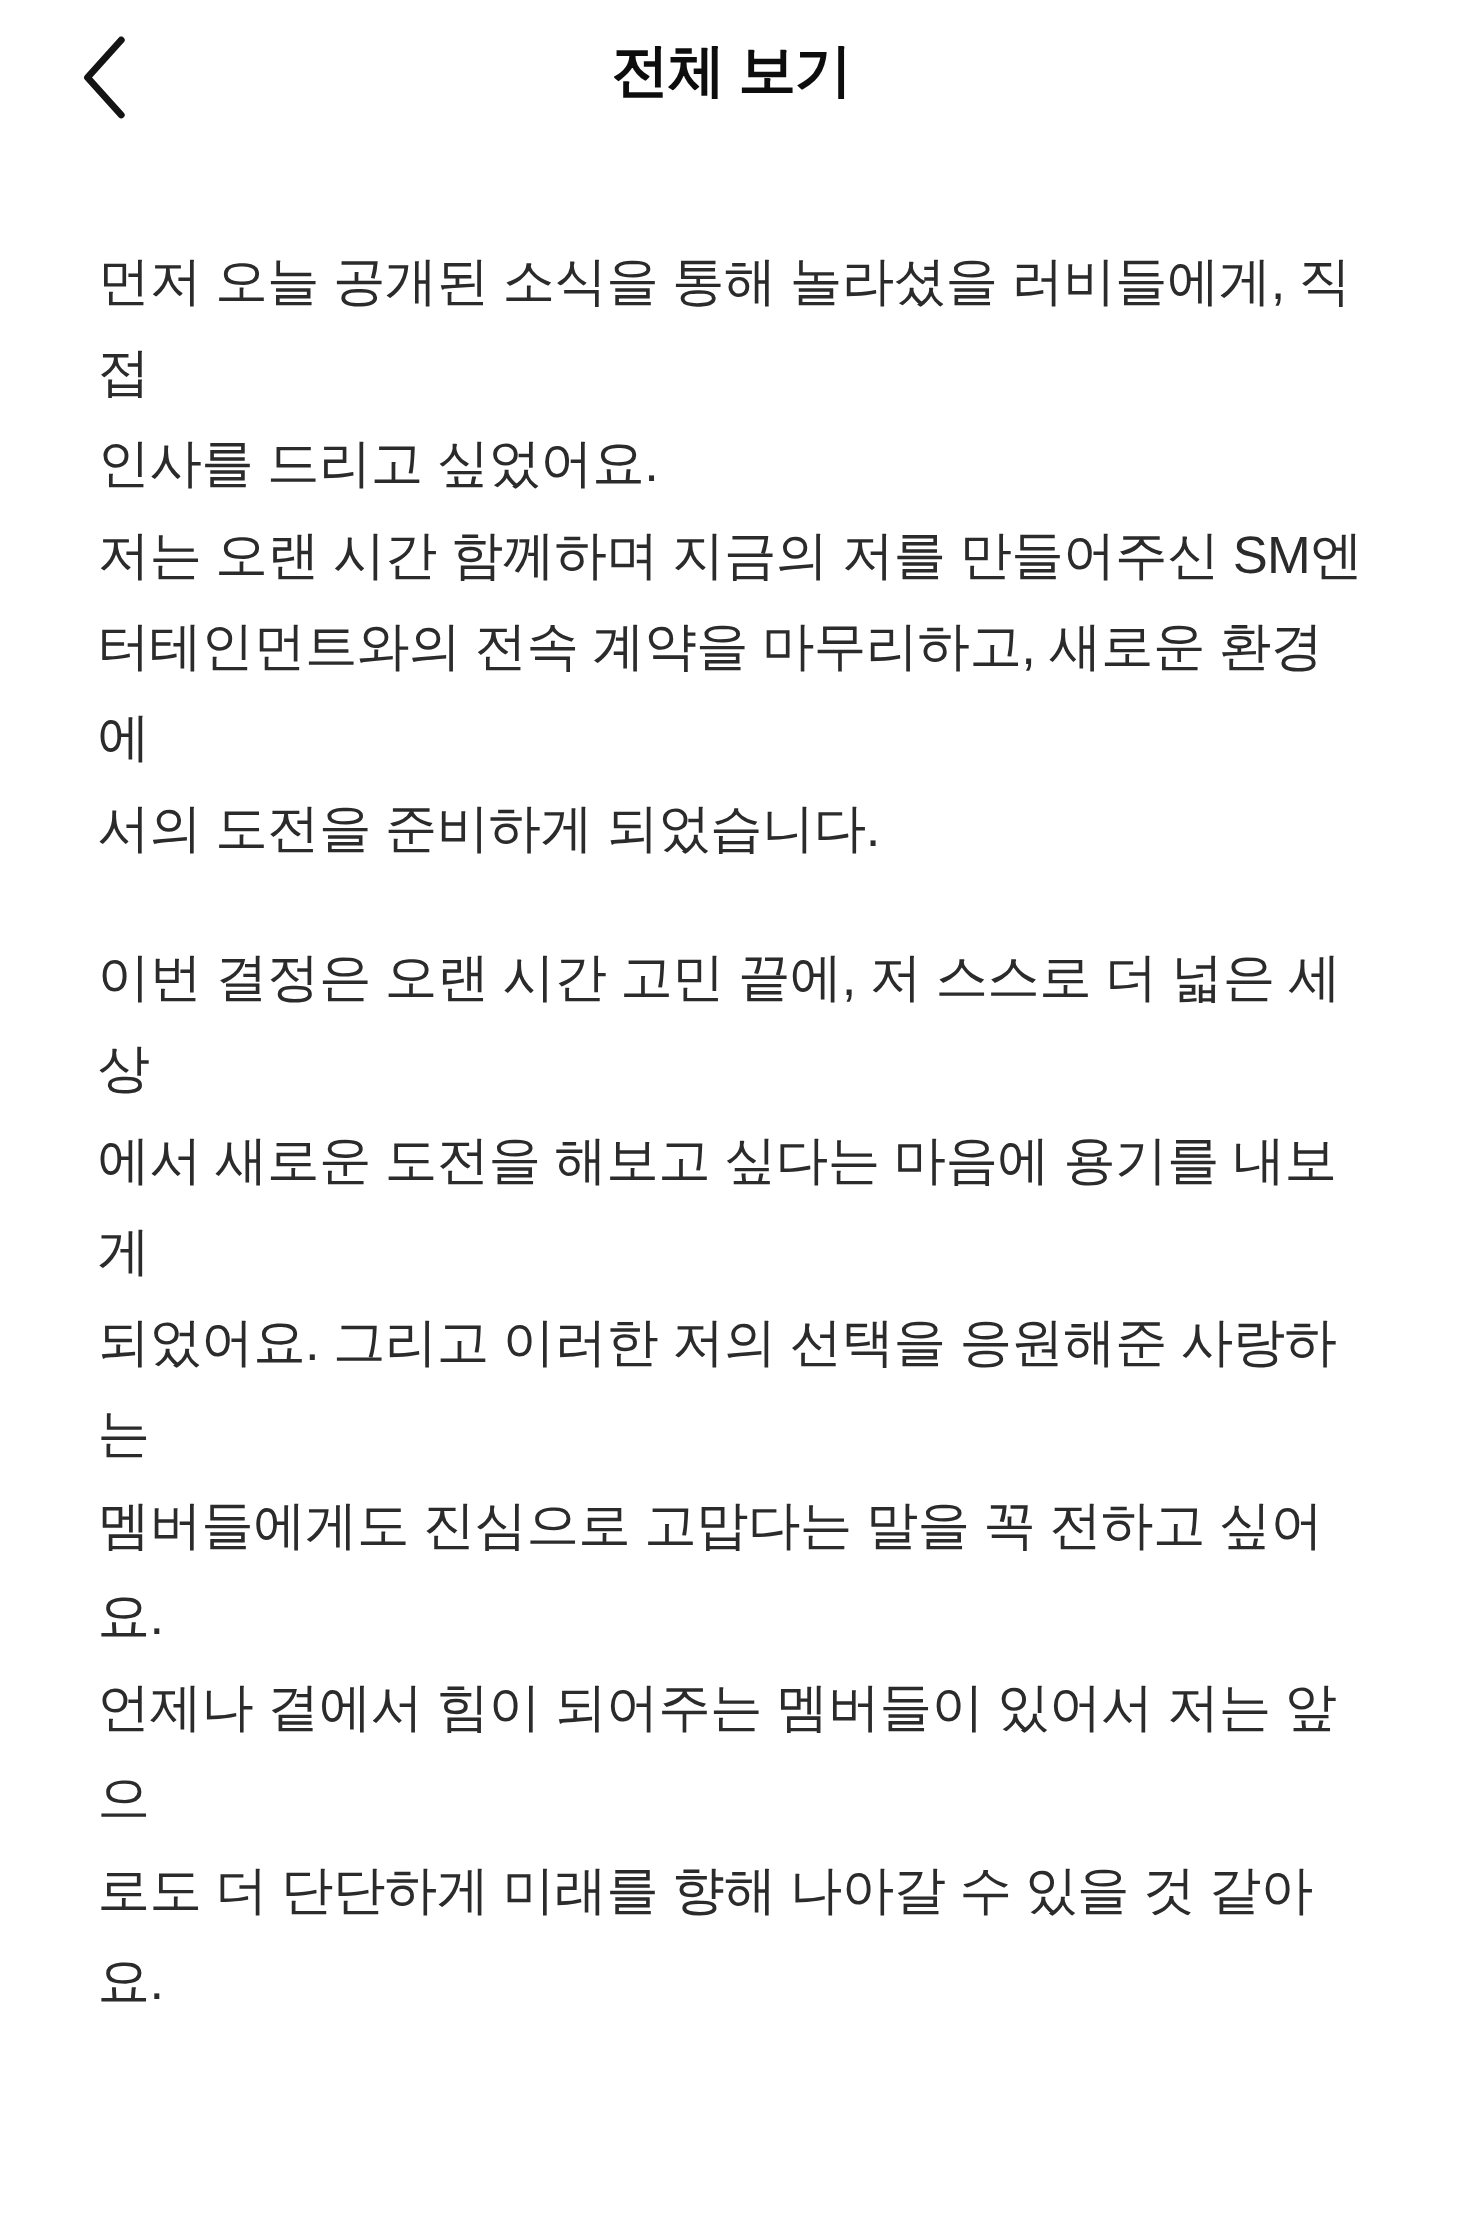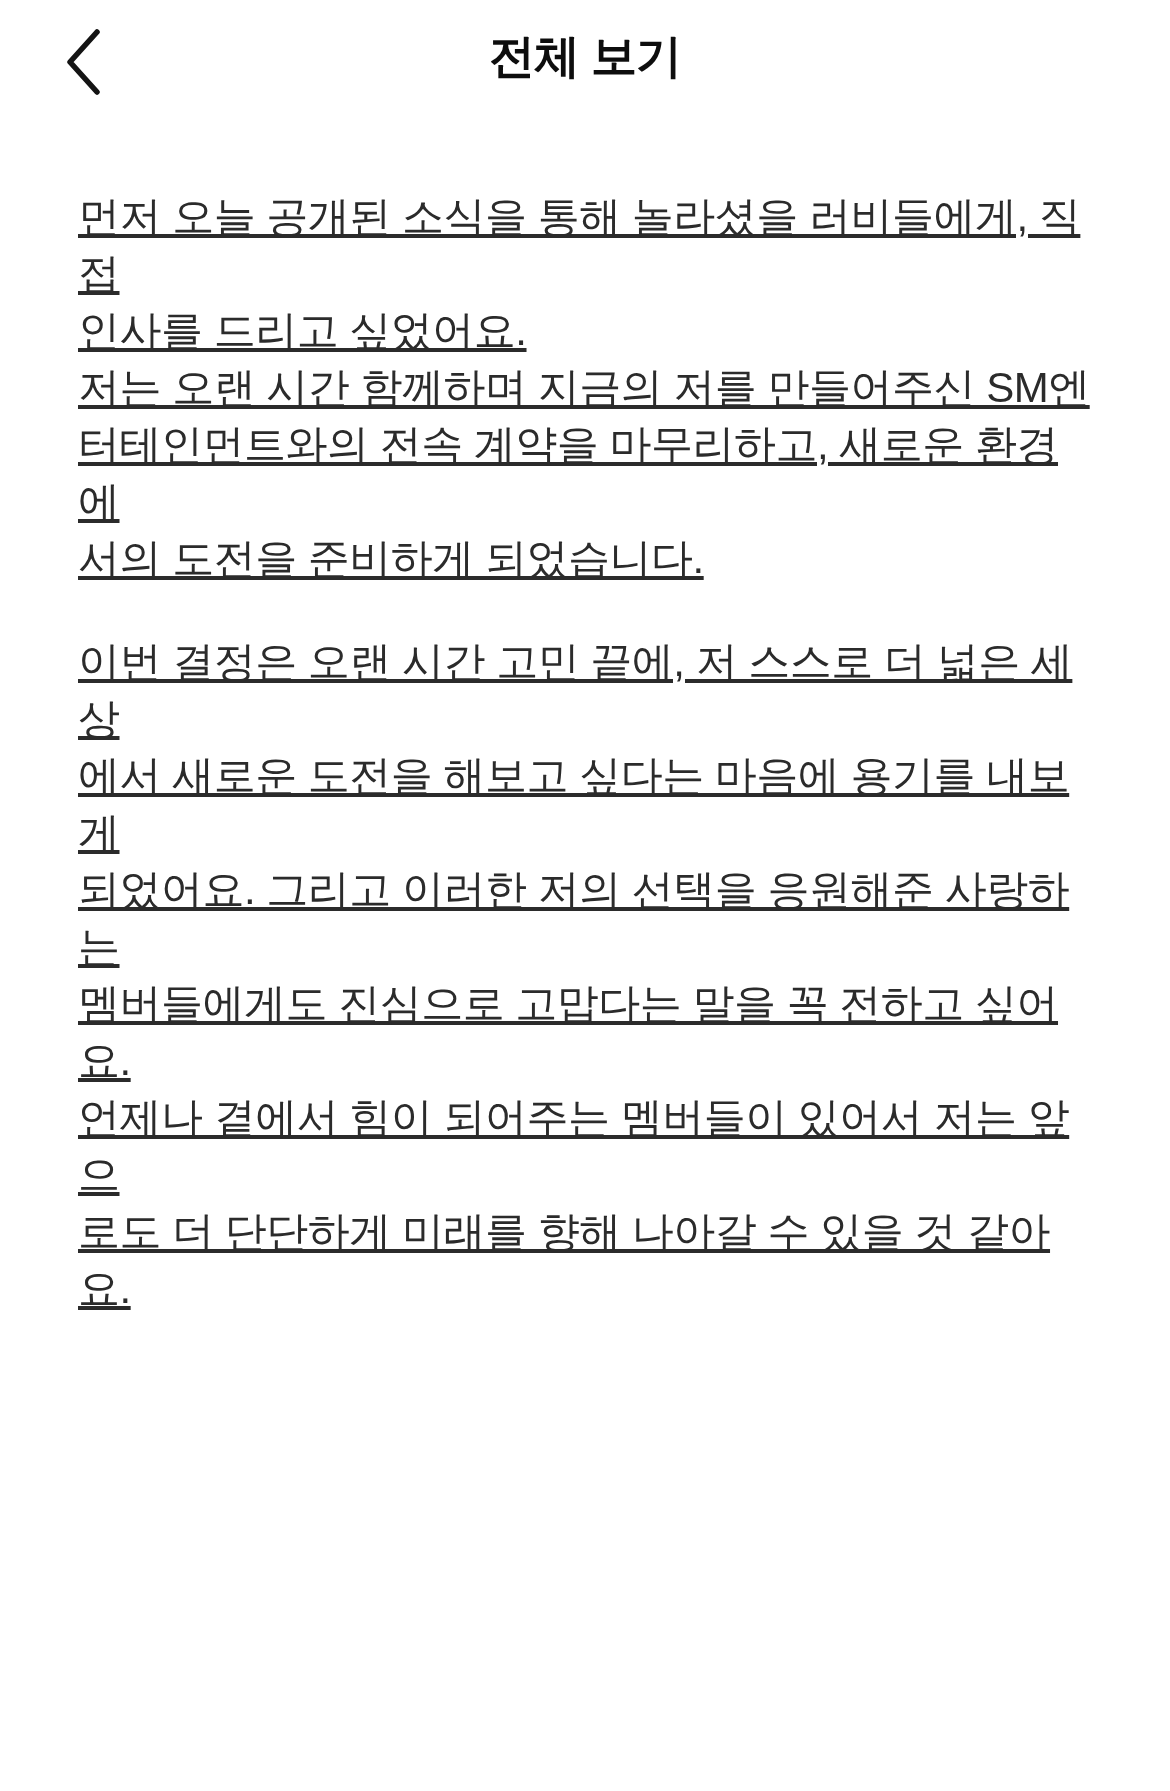--- a/index.html
+++ b/index.html
@@ -43,27 +43,26 @@
     line-height: 60px;
     margin: 0;
   }
   .letter-body {
     margin: 0;
     padding: 88px 78px 0 78px;
   }
   .para {
     margin: 0 0 46px 0;
     font-size: 42px;
-    line-height: 57px;
+    line-height: 73px;
     font-weight: 400;
     color: #2b2b2b;
     letter-spacing: -0.5px;
     white-space: pre-line;
     word-break: break-all;
-    text-decoration: underline;
   }
   .para:last-child {
     margin-bottom: 0;
   }
 </style>
 </head>
 <body>
 
 <div class="header">
   <button class="back-button" aria-label="back">

